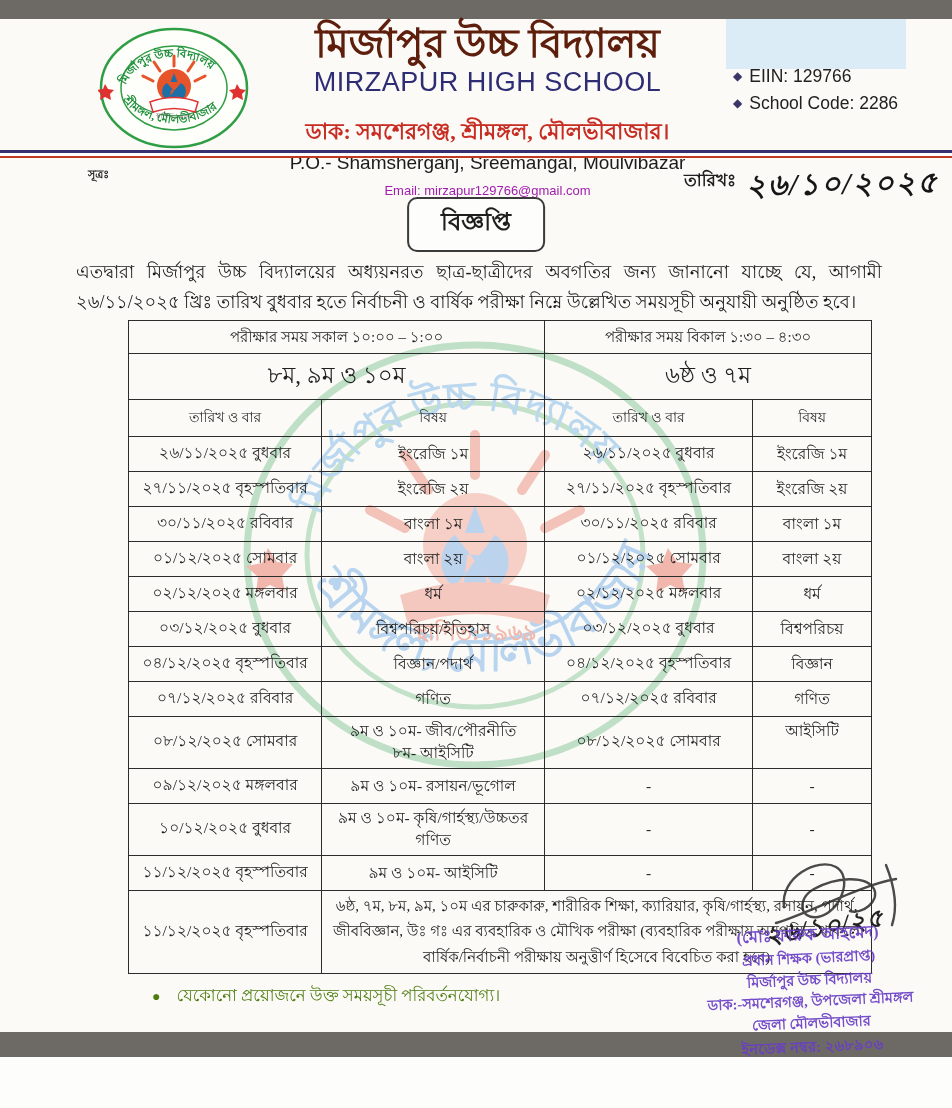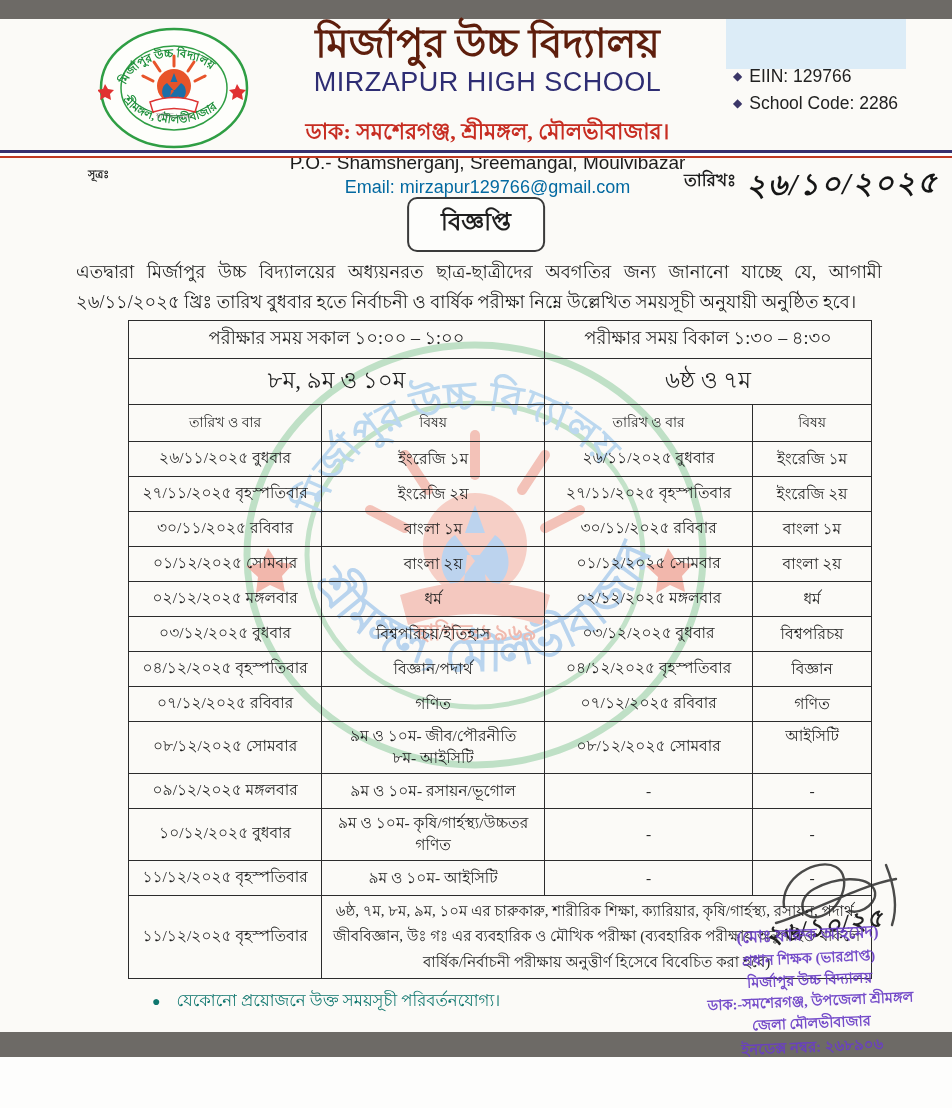--- a/index.html
+++ b/index.html
@@ -15,21 +15,21 @@
   .below-bar { position:absolute; left:0; right:0; top:1057px; bottom:0; background:#fdfdfc; }
   .blue-patch { position:absolute; left:726px; top:19px; width:180px; height:50px; background:#dcecf7; }
 
   
   .logo { position:absolute; left:98px; top:26px; }
   .head-center { position:absolute; left:255px; top:22px; width:465px; text-align:center; }
   .school-bn { font-size:40px; line-height:1.1; font-weight:700; color:#5e1e0c; }
   .school-en { font-size:27px; font-weight:400; color:#2e2d73; font-family:"Liberation Sans","DejaVu Sans",sans-serif; letter-spacing:.5px; margin-top:1px; }
   .addr-bn { font-size:22px; font-weight:700; color:#c72d22; margin-top:16px; }
   .addr-en { font-size:19px; color:#1b1b1b; font-family:"Liberation Sans","DejaVu Sans",sans-serif; margin-top:1px; }
-  .email   { font-size:18px; color:#0369a1; font-family:"Liberation Sans","DejaVu Sans",sans-serif; margin-top:3px; }
+  .email   { font-size:13px; color:#a21caf; font-family:"Liberation Sans","DejaVu Sans",sans-serif; margin-top:9px; }
   .codes { position:absolute; left:733px; top:63px; font-family:"Liberation Sans","DejaVu Sans",sans-serif; font-size:17.5px; color:#212121; line-height:1.55; }
   .codes .row { white-space:nowrap; }
   .diamond { color:#3b3668; font-size:12px; vertical-align:2px; margin-right:7px; }
 
   .separator { position:absolute; left:0; right:0; top:150px; height:8px;
     border-top:3px solid #38306e; border-bottom:2px solid #c03a23; background:#fff; }
 
   .ref-label  { position:absolute; left:88px;  top:166px; font-size:11px; font-weight:600; }
   .date-line  { position:absolute; left:684px; top:160px; }
   .date-label { font-size:17px; font-weight:600; display:inline-block; vertical-align:8px; }
@@ -44,27 +44,27 @@
     font-size:18px; line-height:1.68; text-align:justify; color:#191919;margin-top:8px; }
 
   
   .watermark { position:absolute; left:240px; top:340px; width:470px; height:430px; z-index:0; pointer-events:none; }
 
   
   .table-wrap { position:absolute; left:128px; top:320px; width:744px; z-index:1; }
   table.sched { width:100%; border-collapse:collapse; font-size:15.5px; background:transparent; }
   table.sched td, table.sched th { border:1.5px solid #2c2c2c; text-align:center; vertical-align:middle;
     padding:3px 6px; font-weight:normal; background:transparent; }
-  .time-row td { height:33px; font-size:18px; font-weight:600; }
+  .time-row td { height:33px; font-size:15px; font-weight:600; }
   .class-row td { height:32px; font-size:23px; font-weight:600; }
   .colhead-row td { height:37px; font-size:14px; }
   .data-row td { height:35px; }
   td.subject { white-space:pre-line; line-height:1.45; }
   td.final-details { font-size:15px; line-height:1.7; padding:6px 12px; }
-  .note-line { margin-top:9px; padding-left:24px; font-size:16.5px; color:#0f766e; }
+  .note-line { margin-top:9px; padding-left:24px; font-size:16.5px; color:#4d7c0f; }
   .note-line .bullet { display:inline-block; margin-right:16px; font-size:14px; }
 
   
   .sign-block { position:absolute; left:660px; top:855px; width:290px; z-index:2; }
   .sig-svg { position:absolute; left:110px; top:0; }
   .sig-date { position:absolute; left:105px; top:52px; font-size:25px; font-weight:700; font-style:italic;
     letter-spacing:1px; transform:rotate(-9deg); color:#222; }
   .stamp { position:absolute; left:20px; top:68px; width:260px; text-align:center;
     color:#6a3ec6; font-weight:700; font-size:14.5px; line-height:1.5;
     transform:rotate(-2.5deg); opacity:.92; }

